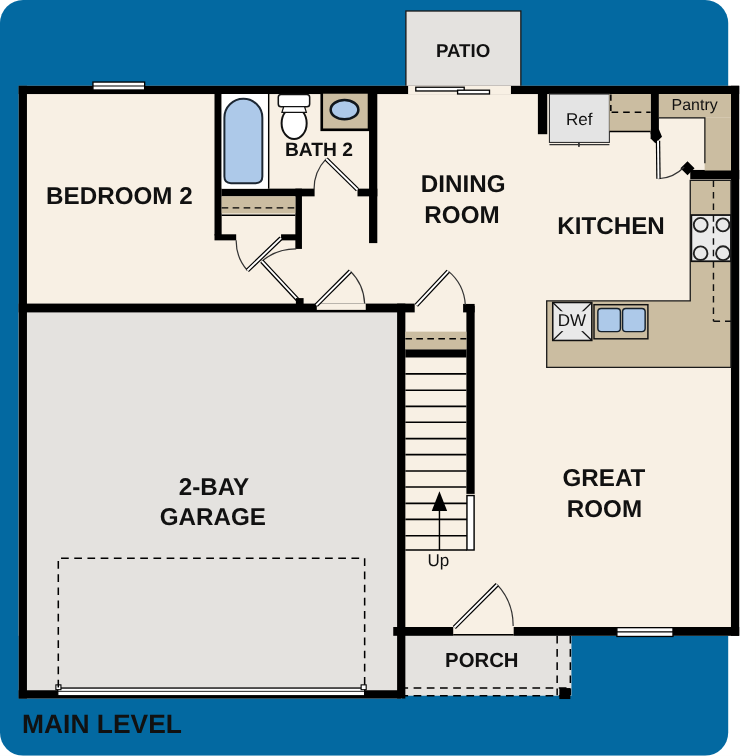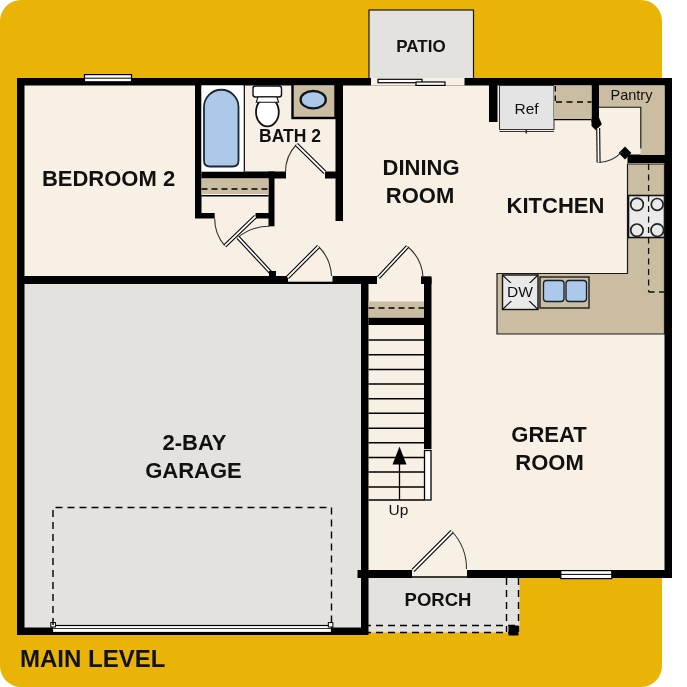--- a/index.html
+++ b/index.html
@@ -1,16 +1,16 @@
 <!DOCTYPE html>
 <html><head>
 <meta charset="utf-8">
 <style>
   html,body{margin:0;padding:0;background:#ffffff;}
-  .wrap{width:662px;height:687px;position:relative;background:#eab308;border-radius:21px;}
+  .wrap{width:662px;height:687px;position:relative;background:#0369a1;border-radius:21px;}
   svg{display:block;}
   text{font-family:"Liberation Sans", sans-serif;fill:#111111;}
   .rm{font-weight:bold;font-size:22px;}
   .sm{font-size:16px;}
 </style>
 </head>
 <body>
 <div class="wrap">
 <svg width="687" height="687" viewBox="0 0 687 687">
 

